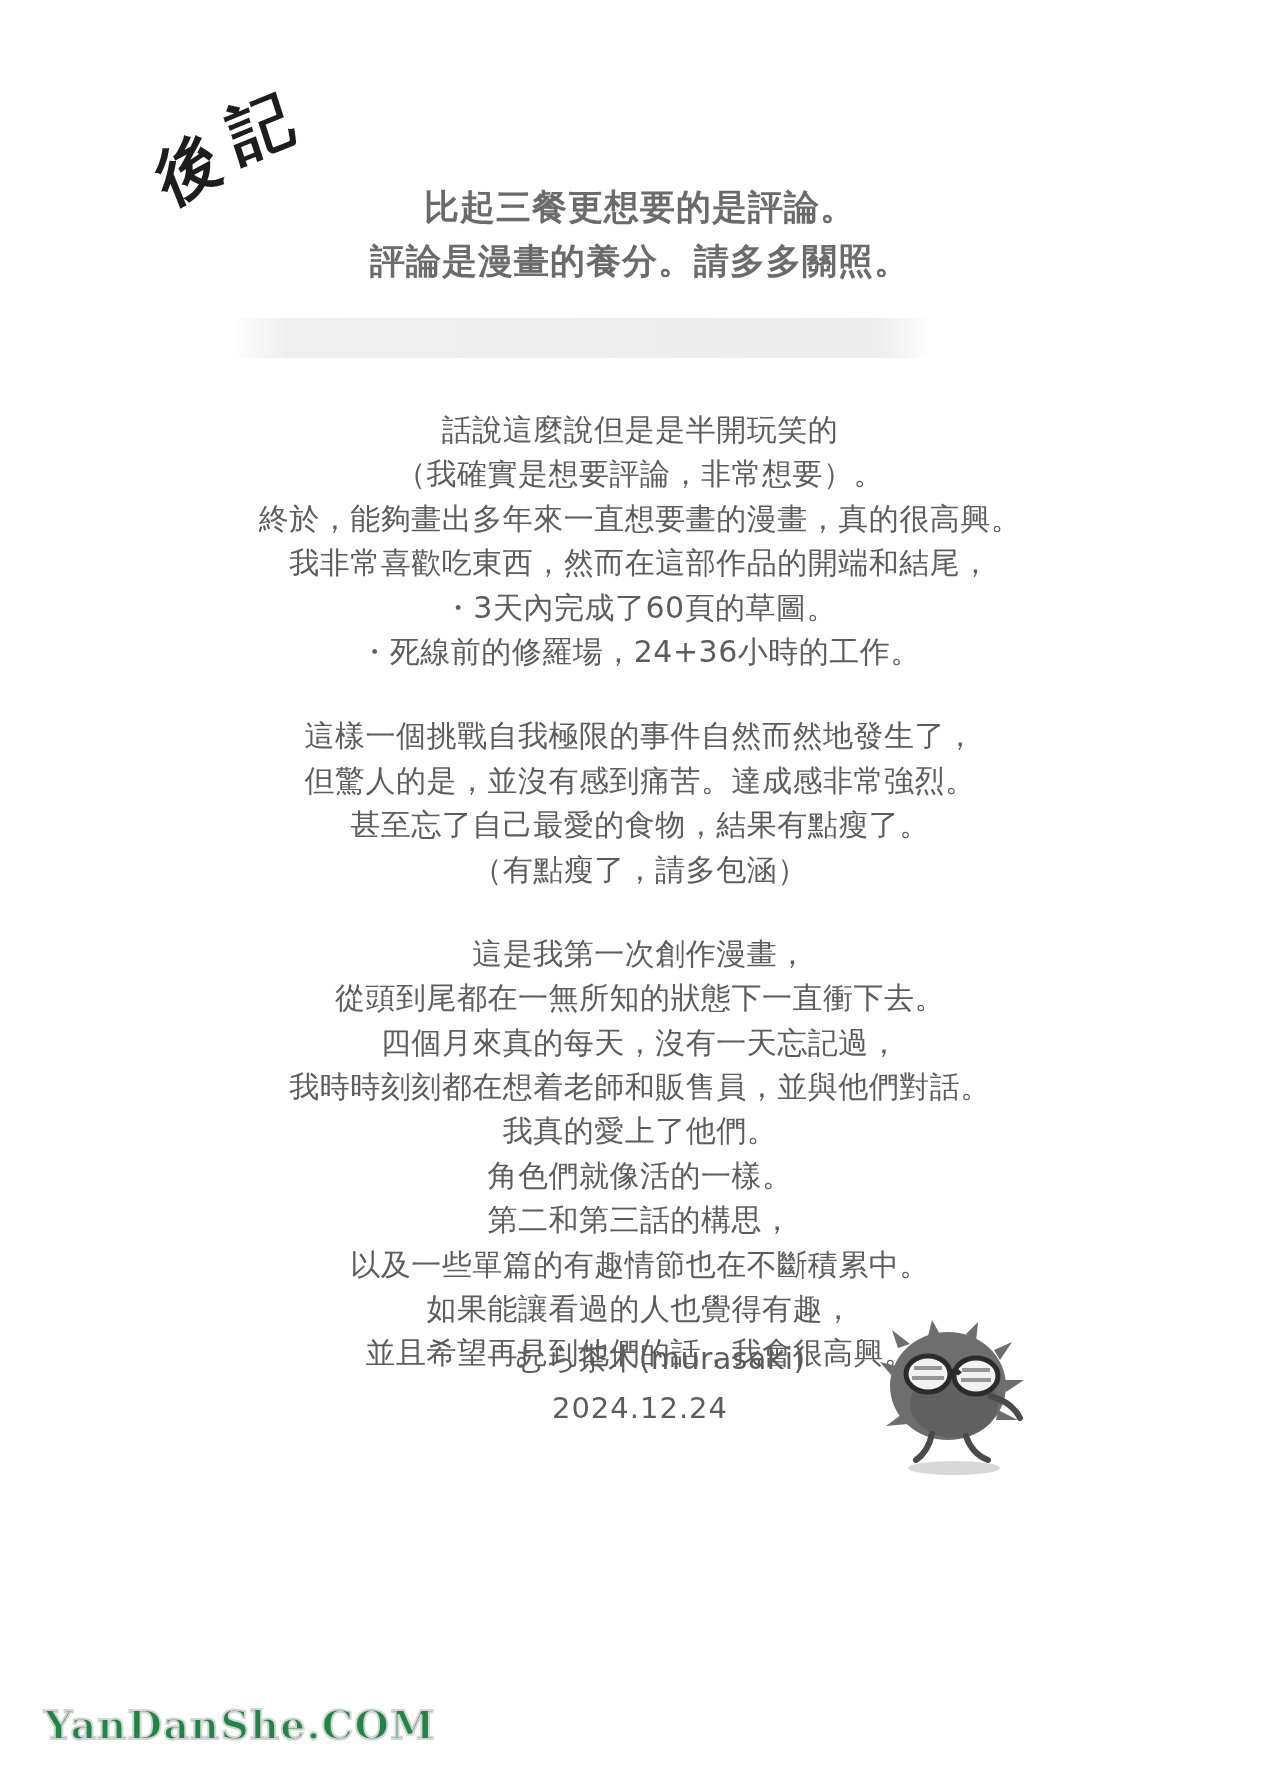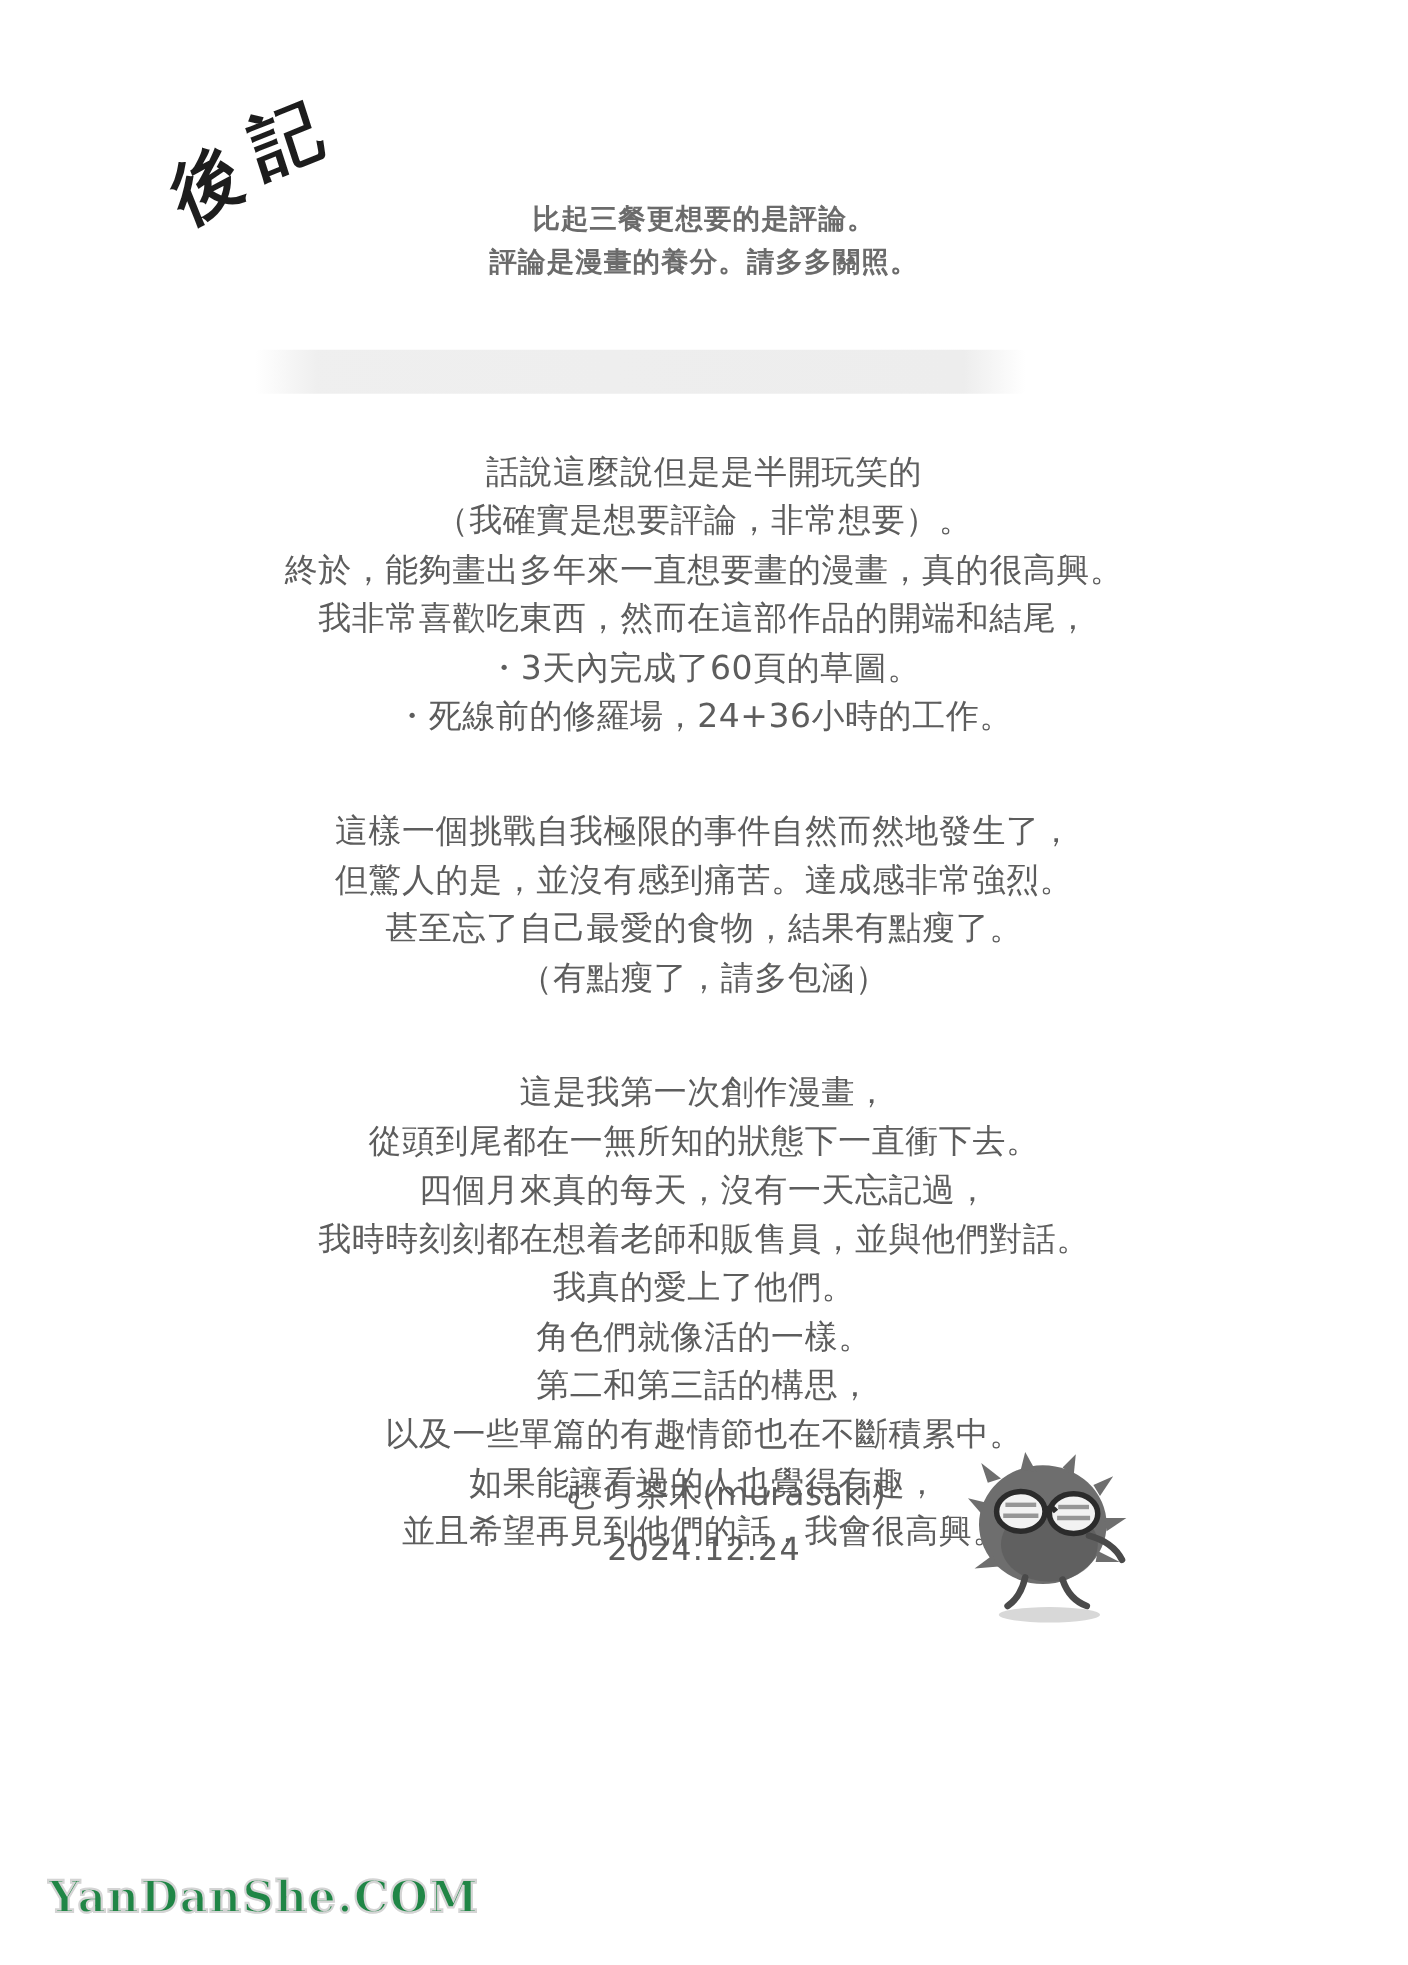--- a/index.html
+++ b/index.html
@@ -49,21 +49,21 @@
   .headline {
     position: absolute;
     left: 0;
     top: 180px;
     width: 1280px;
     text-align: center;
   }
   .headline .line {
     font-family: "DejaVu Sans", "Liberation Sans", sans-serif;
     font-weight: 700;
-    font-size: 25px;
+    font-size: 35px;
     line-height: 1.55;
     color: #6b6b6b;
     letter-spacing: 1px;
   }
   .headline .line.indent-a { }
 
   
   .smudge {
     position: absolute;
     left: 232px;
@@ -76,21 +76,21 @@
 
   
   .body-text {
     position: absolute;
     left: 0;
     top: 408px;
     width: 1280px;
     text-align: center;
   }
   .para { margin: 0 0 0 0; }
-  .para + .para { margin-top: 60px; }
+  .para + .para { margin-top: 40px; }
   .para .line {
     font-size: 30px;
     line-height: 1.48;
     color: #5d5d5d;
     letter-spacing: 0.5px;
     white-space: pre;
   }
 
   
   .signature {

